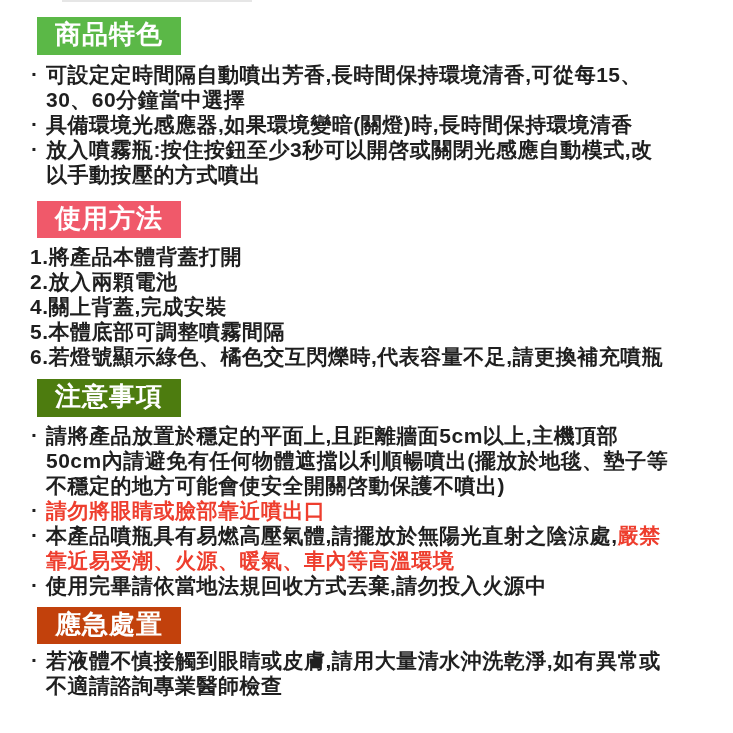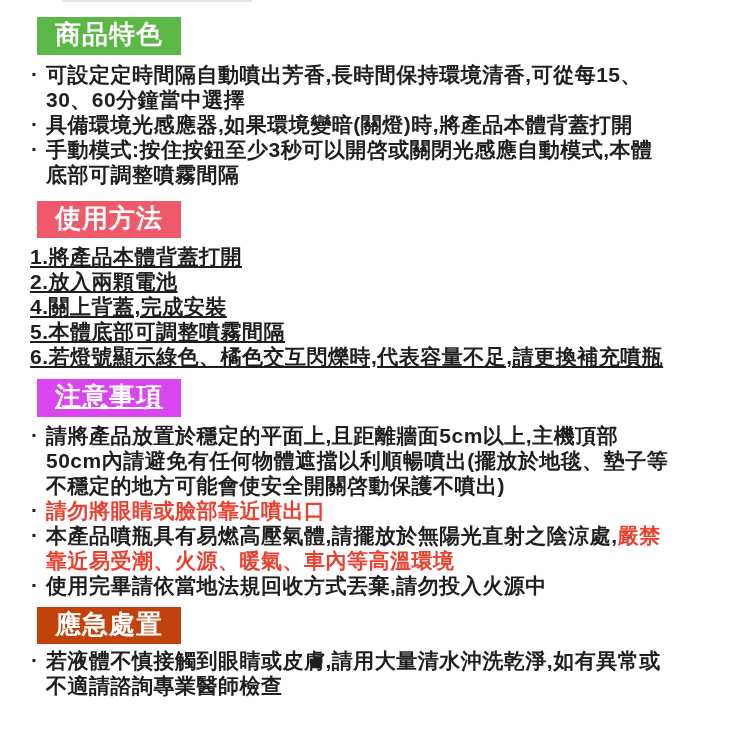--- a/index.html
+++ b/index.html
@@ -47,59 +47,59 @@
   .emergency-list { margin-top: 4px; }
   .b-item {
     position: relative;
     padding-left: 16px;
   }
   .b-item .bullet {
     position: absolute;
     left: 1px; top: -1px;
     font-weight: bold;
   }
-  .step-item { padding-left: 0; text-decoration: underline; }
+  .step-item { padding-left: 0; }
 </style>
 </head>
 <body>
 
 <div class="page">
   <div class="artifact-line"></div>
 
   <section>
     <div class="hdr hdr-features" style="background: rgb(91, 184, 71); color: rgb(255, 255, 255);">商品特色</div>
     <div class="list" style="color: rgb(31, 31, 31);">
       <div class="b-item">
         <span class="bullet">·</span>
         <span>可設定定時間隔自動噴出芳香,長時間保持環境清香,可從每15、30、60分鐘當中選擇</span>
       </div>
       <div class="b-item">
         <span class="bullet">·</span>
-        <span>具備環境光感應器,如果環境變暗(關燈)時,將產品本體背蓋打開</span>
+        <span>具備環境光感應器,如果環境變暗(關燈)時,長時間保持環境清香</span>
       </div>
       <div class="b-item">
         <span class="bullet">·</span>
-        <span>手動模式:按住按鈕至少3秒可以開啓或關閉光感應自動模式,本體底部可調整噴霧間隔</span>
+        <span>放入噴霧瓶:按住按鈕至少3秒可以開啓或關閉光感應自動模式,改以手動按壓的方式噴出</span>
       </div>
     </div>
   </section>
 
   <section>
     <div class="hdr hdr-usage" style="background: rgb(240, 89, 106); color: rgb(255, 255, 255);">使用方法</div>
     <div class="list steps" style="color: rgb(31, 31, 31);">
       <div class="step-item">1.將產品本體背蓋打開</div>
       <div class="step-item">2.放入兩顆電池</div>
       <div class="step-item">4.關上背蓋,完成安裝</div>
       <div class="step-item">5.本體底部可調整噴霧間隔</div>
       <div class="step-item">6.若燈號顯示綠色、橘色交互閃爍時,代表容量不足,請更換補充噴瓶</div>
     </div>
   </section>
 
   <section>
-    <div class="hdr hdr-cautions" style="background: #d946ef; color: rgb(255, 255, 255); text-decoration: underline;">注意事項</div>
+    <div class="hdr hdr-cautions" style="background: #4d7c0f; color: rgb(255, 255, 255);">注意事項</div>
     <div class="list cautions-list" style="color: rgb(31, 31, 31);">
       <div class="b-item">
         <span class="bullet">·</span>
         <span>請將產品放置於穩定的平面上,且距離牆面5cm以上,主機頂部50cm內請避免有任何物體遮擋以利順暢噴出(擺放於地毯、墊子等不穩定的地方可能會使安全開關啓動保護不噴出)</span>
       </div>
       <div class="b-item">
         <span class="bullet">·</span>
         <span class="warn" style="color: rgb(238, 62, 46);">請勿將眼睛或臉部靠近噴出口</span>
       </div>
       <div class="b-item">

